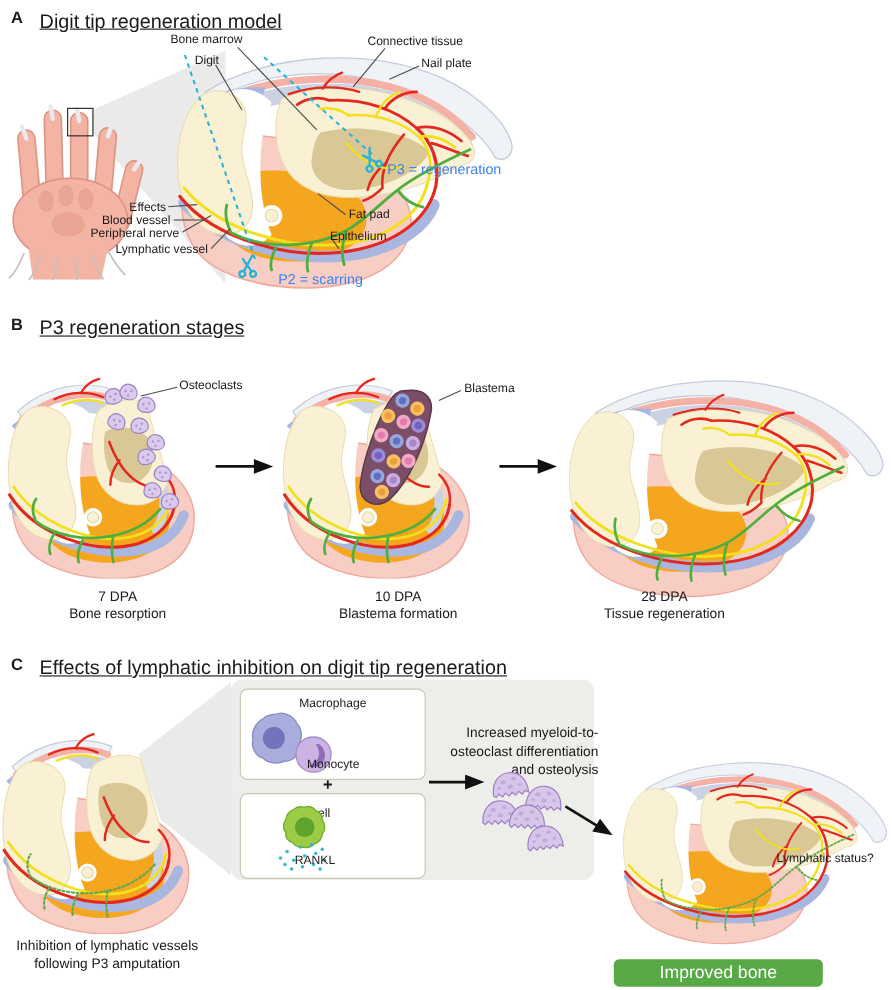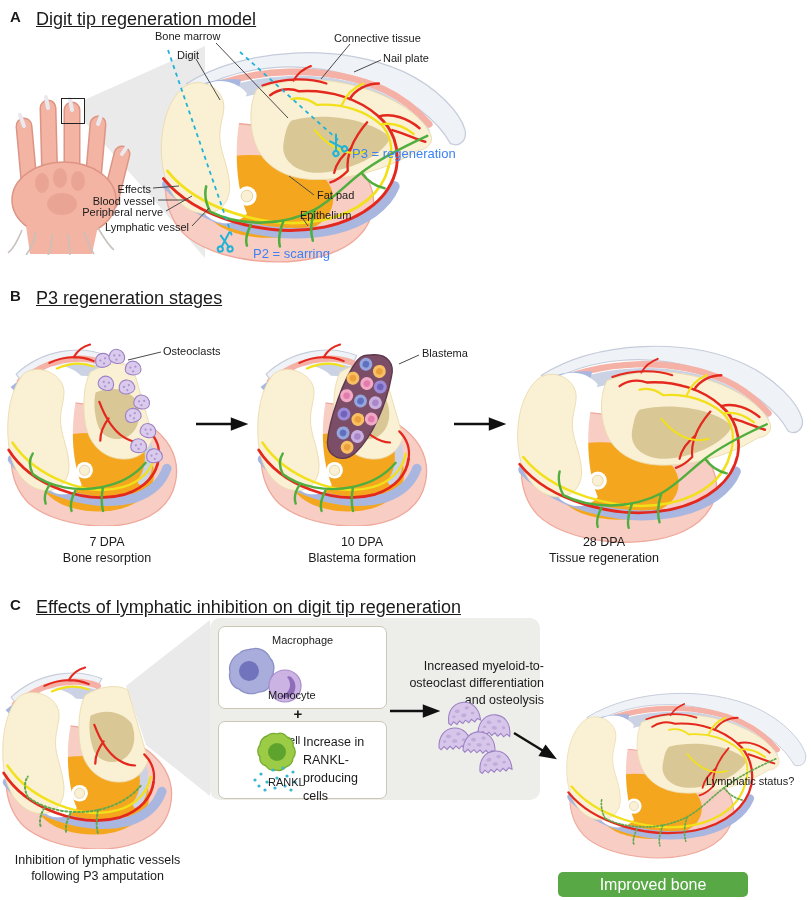--- a/index.html
+++ b/index.html
@@ -224,21 +224,21 @@
 <div class="abs z2 cbox" style="left:218px;top:626px;width:167px;height:81px">
   <div class="abs lbl" style="left:10px;top:7px">Macrophage</div>
   <svg class="abs" style="left:8px;top:20px" width="50" height="48" viewBox="0 0 50 48">
     <path d="M25,2 C32,0 40,4 43,11 C48,16 48,25 44,31 C46,38 40,45 32,45 C26,48 17,47 12,42 C5,40 1,32 3,25 C1,18 6,9 13,6 C16,2 21,3 25,2 Z" fill="#A8ADDC" stroke="#8B90C6" stroke-width="1.3"></path>
     <circle cx="22" cy="24" r="10" fill="#7173BC"></circle>
   </svg>
   <svg class="abs" style="left:48px;top:42px" width="36" height="34" viewBox="0 0 36 34">
     <path d="M18,1 C27,1 34,8 34,17 C34,26 27,33 18,33 C9,33 2,26 2,17 C2,8 9,1 18,1 Z" fill="#CBB4E4" stroke="#A88CCB" stroke-width="1.2"></path>
     <path d="M24,8 C29,12 30,20 26,25 C23,29 17,30 12,27 C18,27 23,22 23,16 C23,13 22,10 20,8 C21,7 23,7 24,8 Z" fill="#8F6DBA"></path>
   </svg>
-  <div class="abs lbl" style="left:6px;top:62px">Monocyte</div>
+  <div class="abs lbl" style="left:17px;top:62px">Monocyte</div>
 </div>
 
 <div class="abs z2 plus" style="left:290px;top:705px;width:16px">+</div>
 
 <div class="abs z2 cbox" style="left:218px;top:721px;width:167px;height:76px">
   <div class="abs lbl" style="left:12px;top:12px">T cell</div>
   <svg class="abs" style="left:38px;top:10px" width="40" height="40" viewBox="0 0 40 40">
     <path d="M20,2 C24,0 28,2 30,5 C34,6 37,10 36,14 C39,17 39,23 36,26 C36,30 33,34 29,35 C26,38 22,39 19,38 C15,39 11,37 9,34 C5,33 2,29 3,25 C0,22 0,16 3,13 C3,9 6,5 10,4 C13,1 17,1 20,2 Z" fill="#9CCB45" stroke="#74AC30" stroke-width="1.3"></path>
     <circle cx="20" cy="20" r="9" fill="#5FA32F"></circle>
   </svg>
@@ -254,25 +254,20 @@
         <circle cx="44" cy="12" r="1.6"></circle>
         <circle cx="16" cy="30" r="1.6"></circle>
       <circle cx="26" cy="28" r="1.6"></circle>
         <circle cx="36" cy="26" r="1.6"></circle>
         <circle cx="46" cy="22" r="1.6"></circle>
       <circle cx="10" cy="26" r="1.6"></circle>
         <circle cx="42" cy="30" r="1.6"></circle>
     </g>
   </svg>
   <div class="abs lbl" style="left:6px;top:54px">RANKL</div>
-  <div class="abs boxtext" style="left:84px;top:11px;width:80px">
-    <span>Increase in</span><br>
-    <span>RANKL-</span><br>
-    <span>producing cells</span>
-  </div>
 </div>
 
 <div class="abs z2 midtext" style="left:398px;top:658px;width:146px">
   <span>Increased myeloid-to-</span><br>
   <span>osteoclast differentiation</span><br>
   <span>and osteolysis</span>
 </div>
 
 <svg class="abs z2" style="left:436px;top:694px" width="90" height="84" viewBox="0 0 90 84">
   <use href="#oc2" transform="translate(8,10) rotate(-8)"></use>

